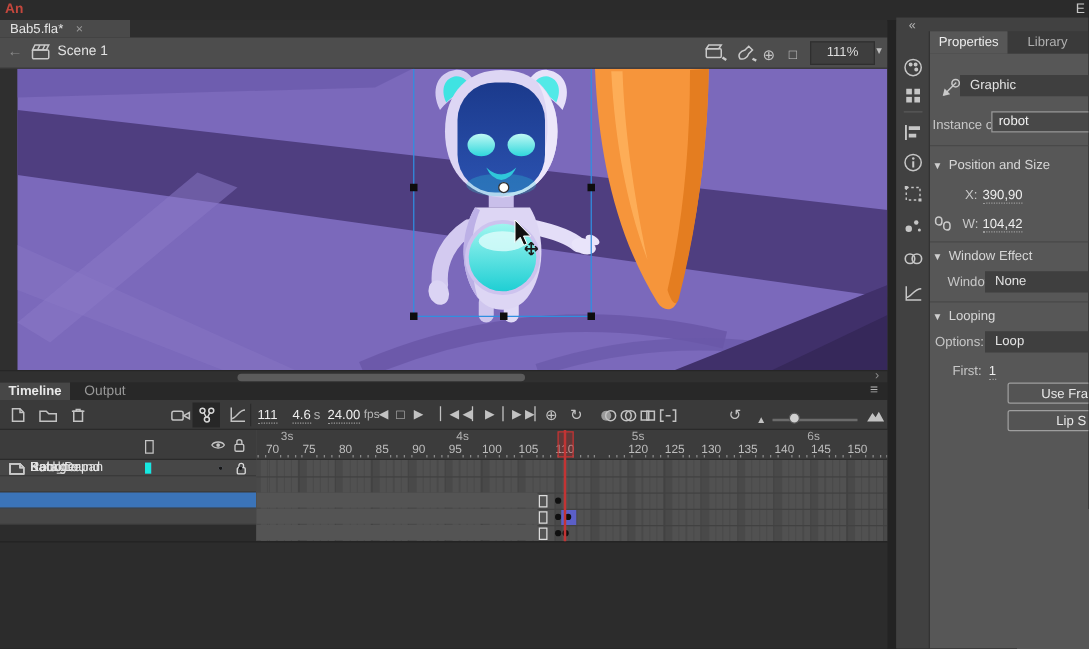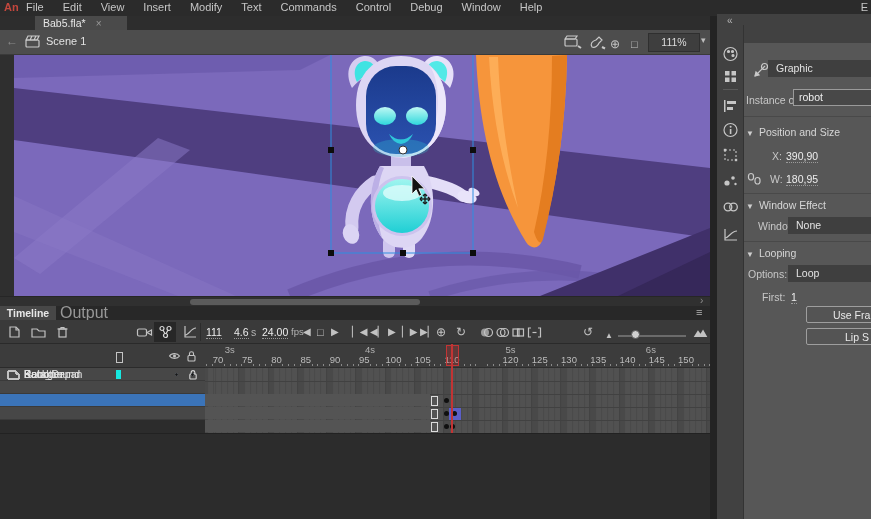--- a/index.html
+++ b/index.html
@@ -8,21 +8,21 @@
        -webkit-user-select:none;user-select:none;}
   .abs{position:absolute;}
   
   .menubar{left:0;top:0;width:871px;height:16px;background:#2b2b2b;border-bottom:1px solid #222;}
   .logo{left:4px;top:1px;font-weight:bold;color:#c4473d;font-size:11px;}
   .menu-items{left:26px;top:1px;display:flex;gap:19px;}
   .menu-item{color:#c6c6c6;font-size:11px;cursor:default;}
   .ws-trunc{right:3px;top:1px;color:#c6c6c6;}
   
   .tabrow{left:0;top:16px;width:710px;height:14px;background:#2d2d2d;}
-  .doctab{left:0;top:0;width:92px;height:14px;background:#4a4a4a;display:flex;align-items:center;padding-left:8px;box-sizing:border-box;margin-left:35px;}
+  .doctab{left:0;top:0;width:104px;height:14px;background:#4a4a4a;display:flex;align-items:center;padding-left:8px;box-sizing:border-box;}
   .doctab .t{color:#e6e6e6;font-size:10.5px;}
   .doctab .x{margin-left:10px;color:#9a9a9a;font-size:10px;}
   
   .scenebar{left:0;top:30px;width:710px;height:25px;background:#4d4d4d;border-bottom:1px solid #3a3a3a;box-sizing:border-box;}
   .backarrow{left:6px;top:4px;color:#8b8b8b;font-size:12px;}
   .scene-name{left:46px;top:5px;color:#e2e2e2;}
   .sb-ic{top:4px;width:18px;height:16px;}
   .zoombox{left:648px;top:3px;width:50px;height:17px;background:#3e3e3e;border:1px solid #2f2f2f;color:#dcdcdc;
            text-align:center;line-height:17px;font-size:10.5px;}
   .zoomchev{left:701px;top:5px;color:#bdbdbd;font-size:9px;}
@@ -48,21 +48,21 @@
   .hot{color:#ededed;border-bottom:1px dotted #9a9a9a;font-size:10.5px;}
   .sec-head{color:#d6d6d6;font-size:10.5px;}
   .sec-tri{font-size:8px;color:#cfcfcf;margin-right:5px;}
   .pp-hr{left:0;width:127px;height:1px;background:#494949;}
   .pp-btn{border:1px solid #9e9e9e;border-radius:2px;background:#545454;color:#e9e9e9;font-size:10.5px;
           height:17px;line-height:16px;box-sizing:border-box;width:150px;}
   
   .timeline{left:0;top:306px;width:710px;height:213px;background:#2c2c2c;}
   .tl-tabs{left:0;top:0;width:710px;height:14px;background:#282828;}
   .tl-tab-active{left:0;top:0;width:56px;height:14px;background:#474747;color:#e8e8e8;text-align:center;line-height:14px;font-size:10.5px;font-weight:bold;}
-  .tl-tab{left:60px;top:0;width:48px;height:14px;color:#989898;text-align:center;line-height:14px;font-size:16px;}
+  .tl-tab{left:60px;top:0;width:48px;height:14px;color:#989898;text-align:center;line-height:14px;font-size:11px;}
   .tl-menu{left:696px;top:0;color:#b5b5b5;font-size:11px;}
   .tl-toolbar{left:0;top:14px;width:710px;height:24px;background:#3a3a3a;border-bottom:1px solid #2a2a2a;box-sizing:border-box;}
   .tb-ic{top:4px;width:17px;height:16px;}
   .tb-glyph{top:5px;color:#c2c2c2;font-size:10px;line-height:14px;}
   .tb-val{top:6px;}
   .tb-unit{color:#b5b5b5;font-size:10.5px;}
   .tb-sep{top:3px;width:1px;height:18px;background:#2c2c2c;}
   .tb-activebox{left:154px;top:2px;width:22px;height:20px;background:#272727;}
   .slider-track{left:618px;top:15px;width:68px;height:2px;background:#6b6b6b;}
   .slider-handle{left:631px;top:10px;width:9px;height:9px;border-radius:50%;background:#cfcfcf;border:1px solid #555;box-sizing:border-box;}
@@ -95,33 +95,20 @@
   .below-rows{left:0;top:127px;width:710px;height:86px;background:#2c2c2c;border-top:1px solid #222;box-sizing:border-box;}
   svg.icon{display:block;}
 </style>
 </head>
 <body>
 
 <div class="app">
 
   <div class="abs menubar">
     <span class="abs logo">An</span>
-    <div class="abs menu-items" id="menu-items">
-        <span class="menu-item">File</span>
-        <span class="menu-item">Edit</span>
-        <span class="menu-item">View</span>
-        <span class="menu-item">Insert</span>
-        <span class="menu-item">Modify</span>
-        <span class="menu-item">Text</span>
-        <span class="menu-item">Commands</span>
-        <span class="menu-item">Control</span>
-        <span class="menu-item">Debug</span>
-        <span class="menu-item">Window</span>
-        <span class="menu-item">Help</span>
-      </div>
     <span class="abs ws-trunc">E</span>
   </div>
 
   <div class="abs tabrow">
     <div class="abs doctab">
       <span class="t">Bab5.fla*</span>
       <span class="x">×</span>
     </div>
   </div>
 
@@ -584,20 +571,24 @@
           </g>
       </svg>
       <svg class="abs dock-ic icon" style="top:201px" viewBox="0 0 19 18">
         <g fill="none" stroke="#c6c6c6" stroke-width="1.2">
             <path d="M4,3 V14 H16"></path>
             <path d="M4,12 C8,12 10,5 16,5"></path>
           </g>
       </svg>
     </div>
 
+    <div class="abs pp-tabs">
+      <div class="abs pp-tab-active">Properties</div>
+      <div class="abs pp-tab">Library</div>
+    </div>
 
     <div class="abs pp-body">
       <svg class="abs icon" style="left:8px;top:18px" width="18" height="18" viewBox="0 0 18 18">
         <g fill="none" stroke="#c9c9c9" stroke-width="1.2">
             <path d="M3,15 L13,5"></path>
             <circle cx="12.5" cy="5.5" r="3"></circle>
             <path d="M3,15 l4,-1 -3,-3 z" fill="#c9c9c9"></path>
           </g>
       </svg>
       <div class="abs pp-field" style="left:24px;top:17px;width:110px">Graphic</div>
@@ -611,21 +602,21 @@
       </div>
       <span class="abs pp-label" style="left:28px;top:107px">X:</span>
       <span class="abs hot" style="left:42px;top:107px">390,90</span>
       <svg class="abs icon" style="left:3px;top:128px" width="15" height="15" viewBox="0 0 15 15">
         <g fill="none" stroke="#c9c9c9" stroke-width="1.2">
             <rect x="1.5" y="2.5" width="5" height="6.5" rx="2.5"></rect>
             <rect x="8" y="6.5" width="5" height="6.5" rx="2.5"></rect>
           </g>
       </svg>
       <span class="abs pp-label" style="left:26px;top:130px">W:</span>
-      <span class="abs hot" style="left:42px;top:130px">180,95</span>
+      <span class="abs hot" style="left:42px;top:130px">104,42</span>
 
       <div class="abs pp-hr" style="top:150px"></div>
 
       <div class="abs" style="left:2px;top:156px">
         <span class="sec-tri">▼</span><span class="sec-head">Window Effect</span>
       </div>
       <span class="abs pp-label" style="left:14px;top:177px">Window:</span>
       <div class="abs pp-field" style="left:44px;top:174px;width:95px">None</div>
 
       <div class="abs pp-hr" style="top:198px"></div>

